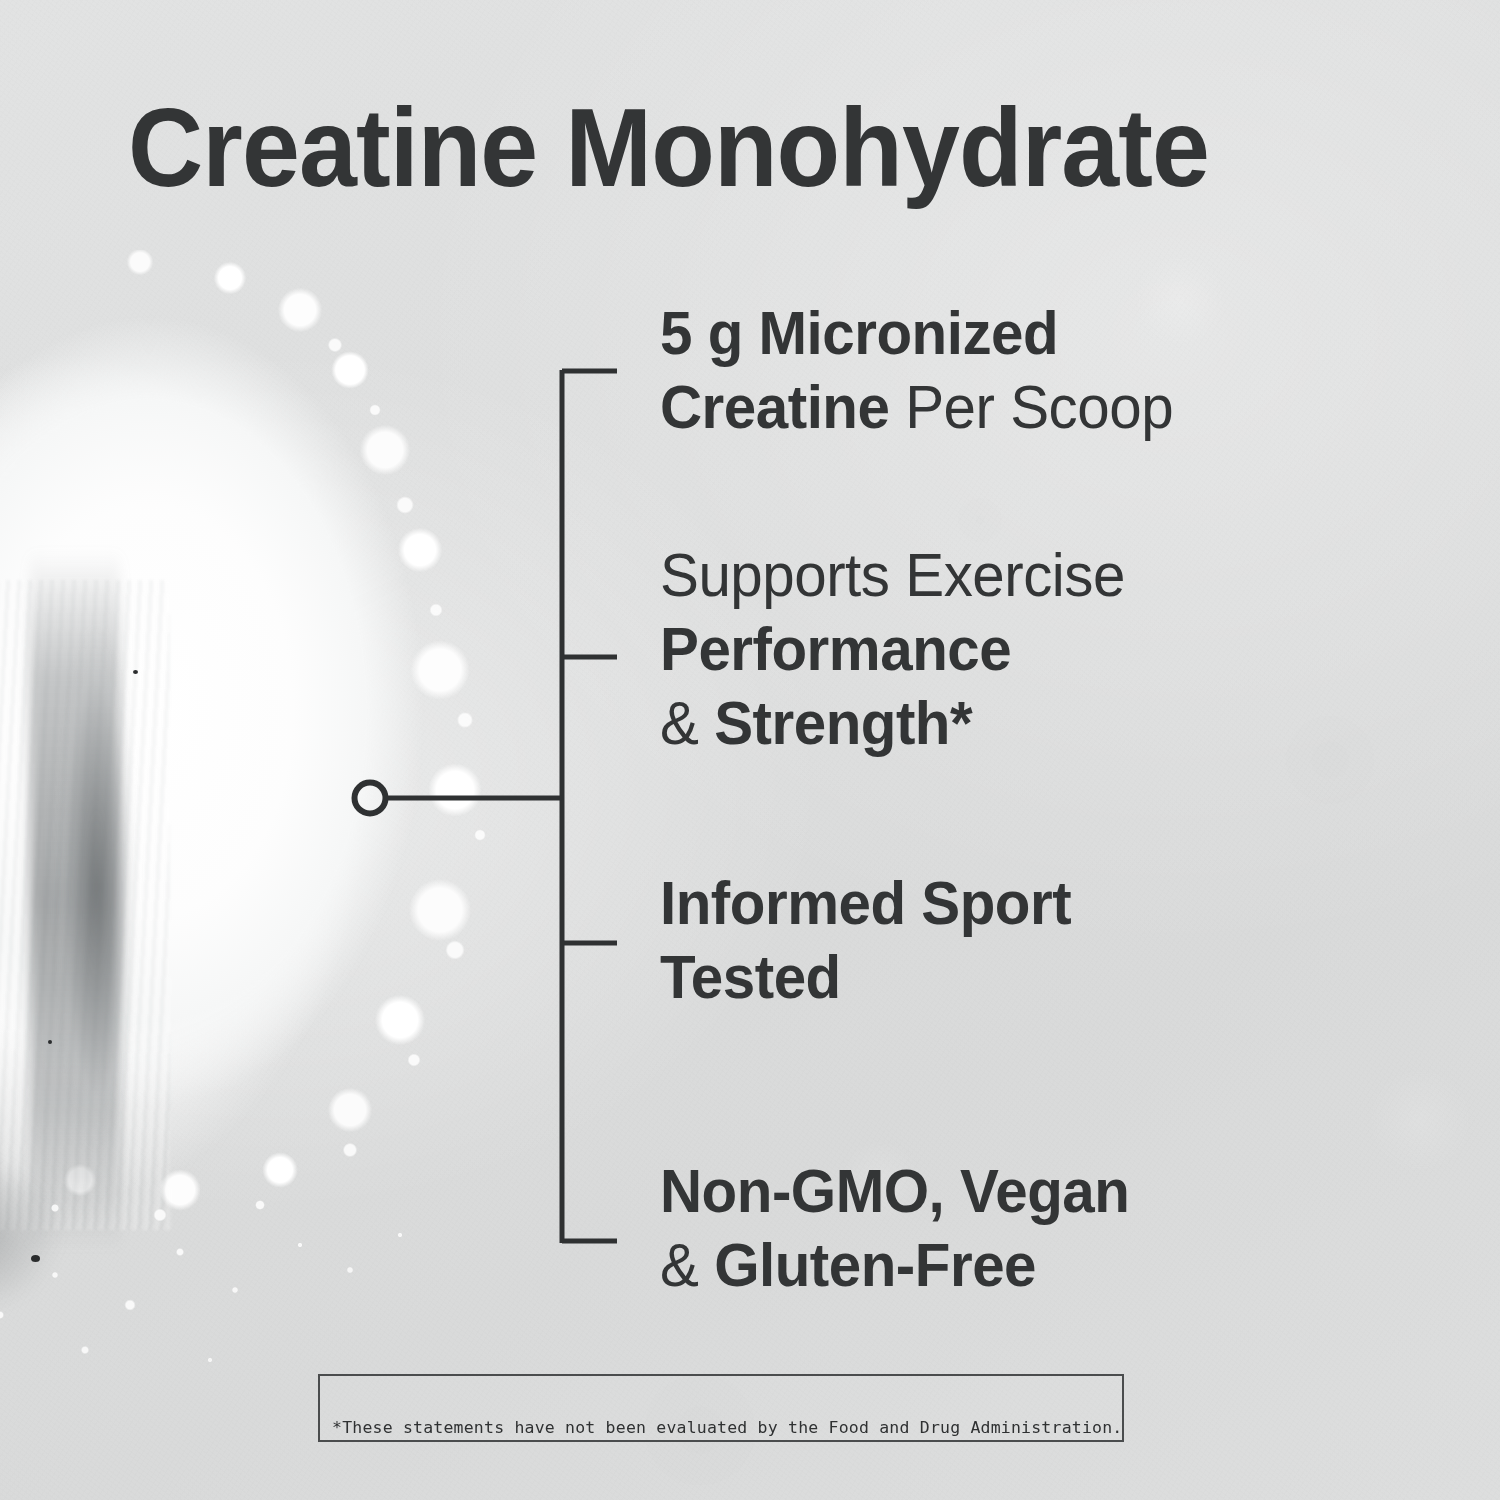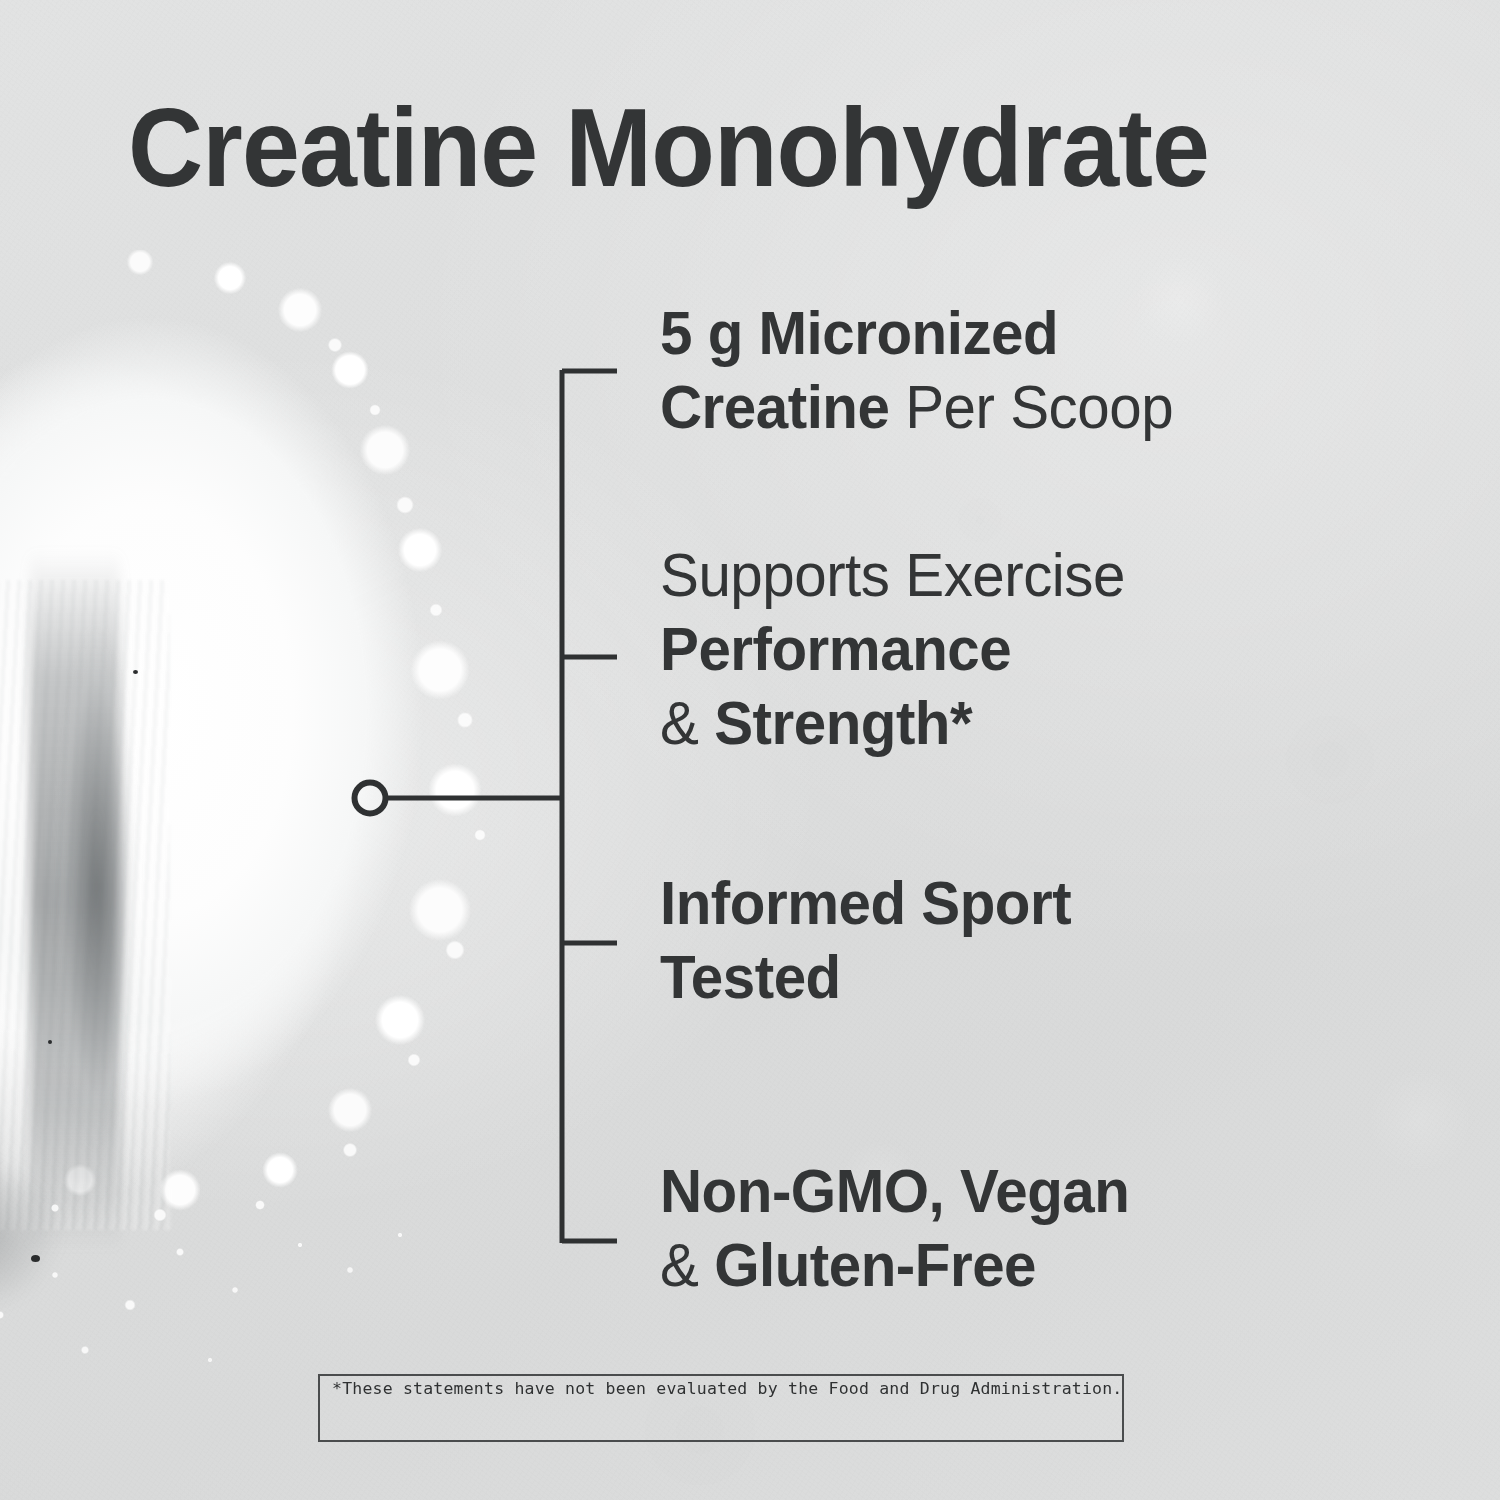--- a/index.html
+++ b/index.html
@@ -217,21 +217,21 @@
   .disclaimer {
     position: absolute;
     left: 318px;
     top: 1374px;
     width: 806px;
     height: 68px;
     border: 2px solid #4a4c4d;
     box-sizing: border-box;
     display: flex;
     flex-direction: column;
-    justify-content: space-between;
+    justify-content: flex-end;
     padding: 0 12px;
     background: rgba(255,255,255,0.04);
   }
   .disclaimer div {
     font-family: "DejaVu Sans Mono", "Liberation Mono", monospace;
     font-size: 16.5px;
     line-height: 25px;
     color: #2f3132;
     letter-spacing: .2px;
     white-space: nowrap;

